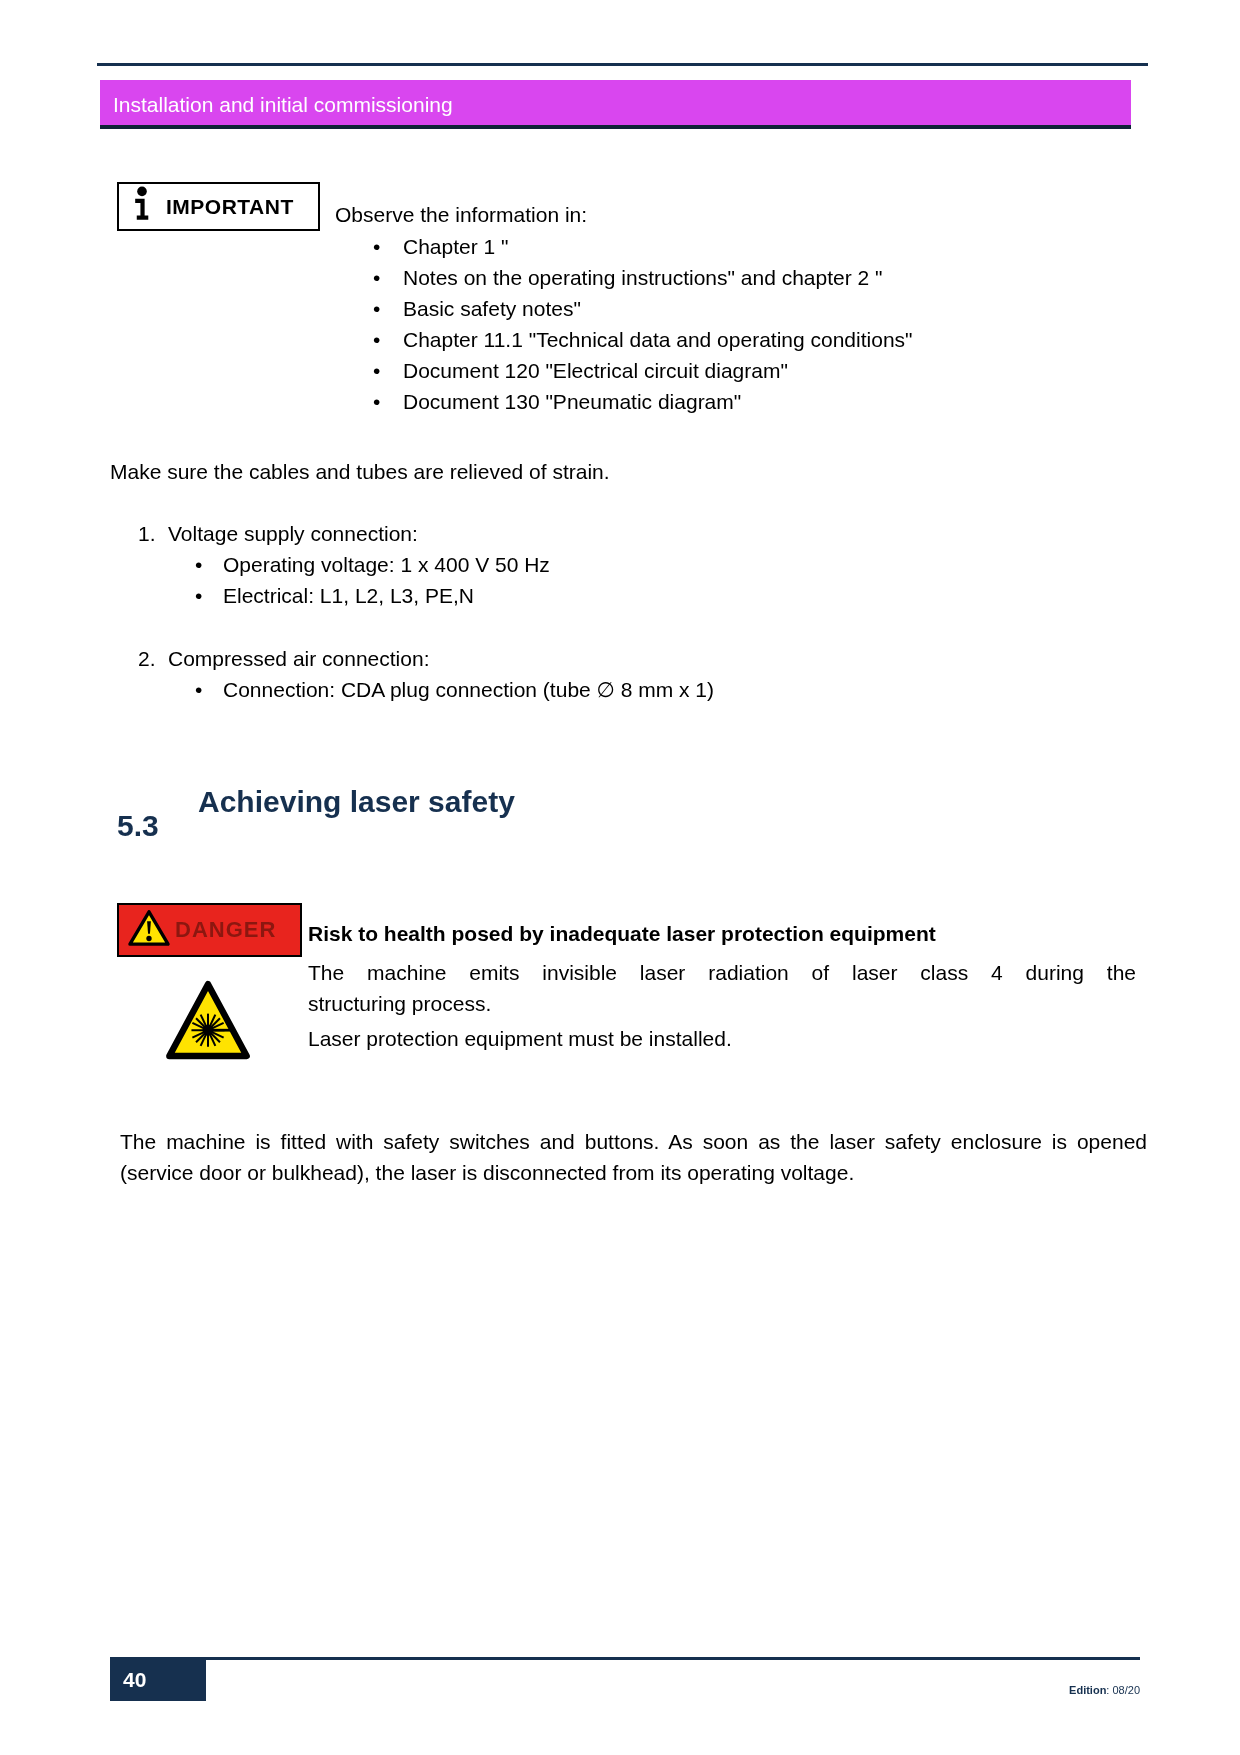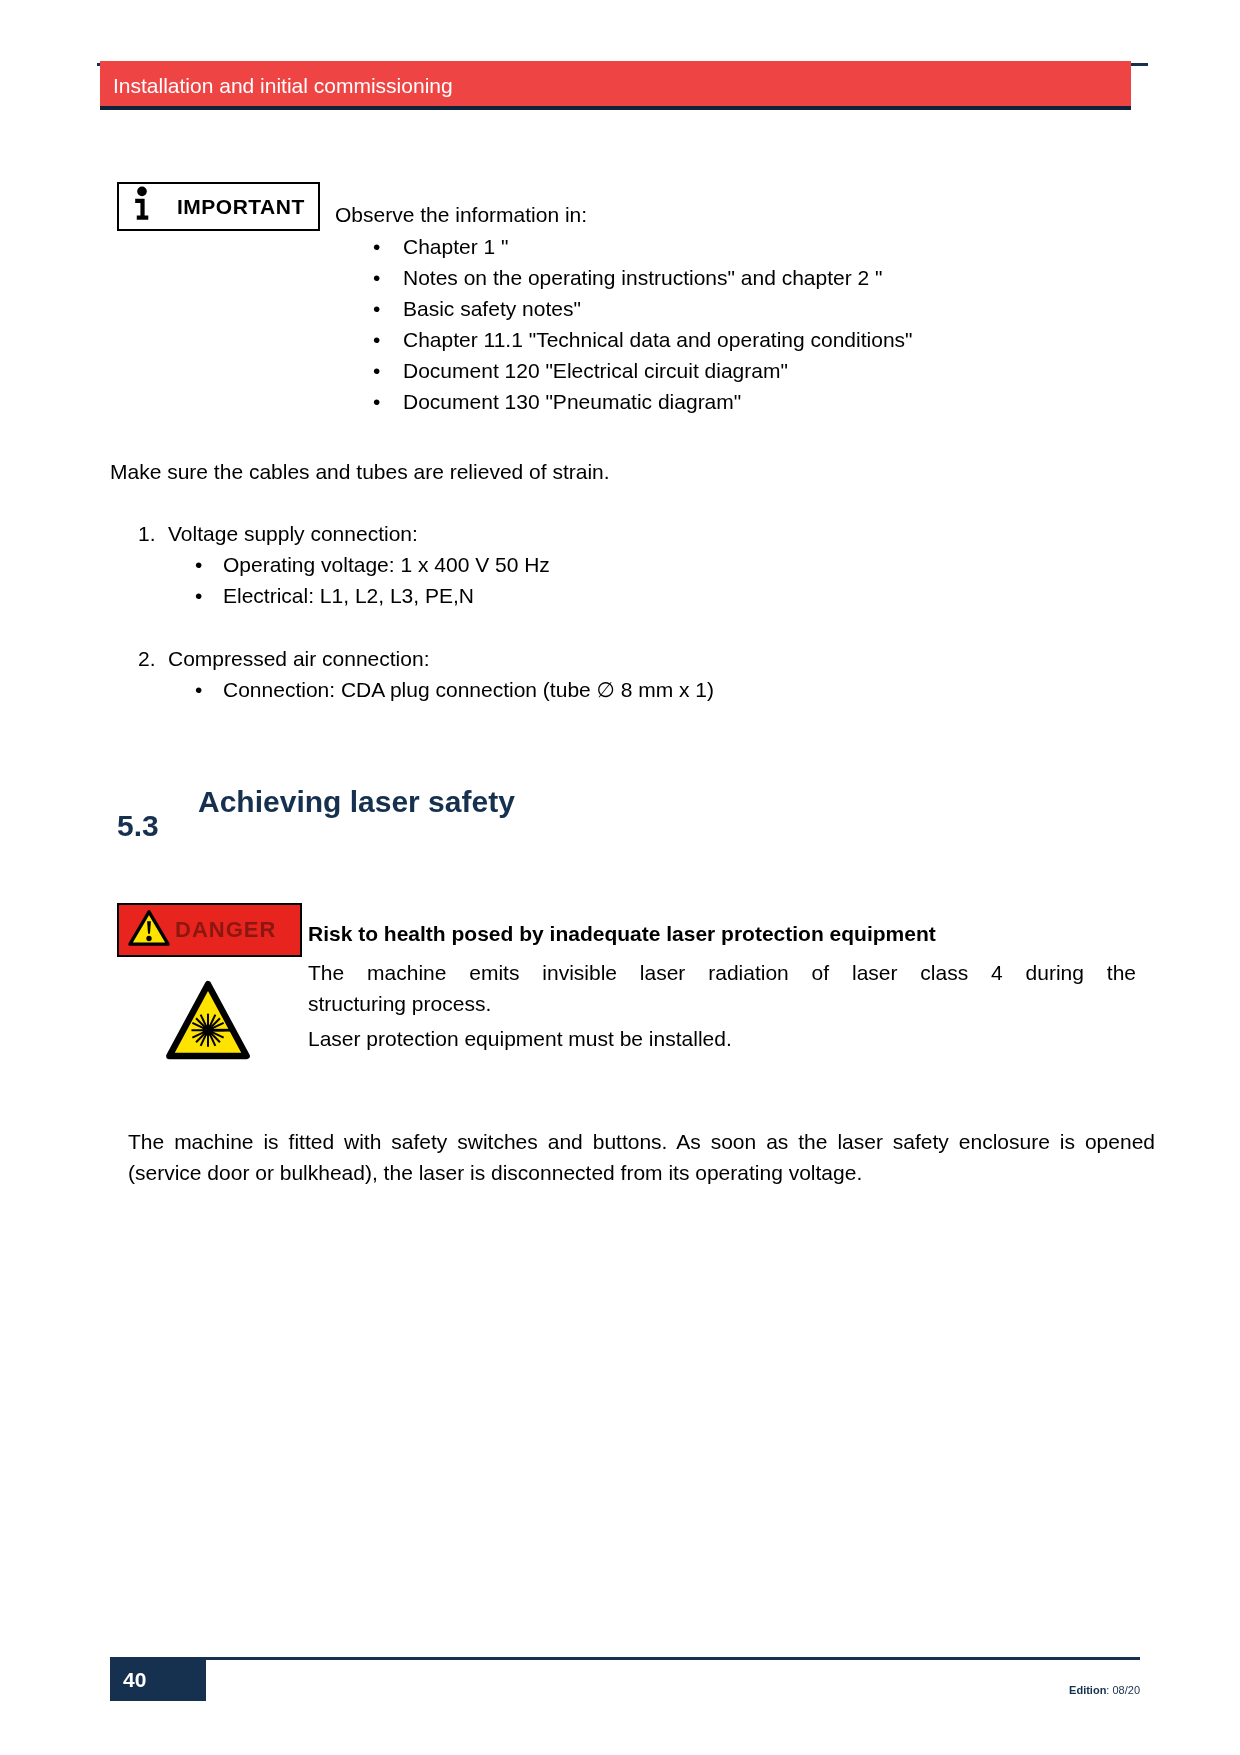--- a/index.html
+++ b/index.html
@@ -7,30 +7,30 @@
   body {
     width:1240px; height:1755px; position:relative;
     font-family:"Liberation Sans", sans-serif;
     color:#000; font-size:21px;
   }
   .abs { position:absolute; }
 
   
   .header-rule { left:97px; top:63px; width:1051px; height:3px; background:#16304F; }
   .header-bar  {
-    left:100px; top:61px; width:1031px; height:49px;
-    background:#ef4444; border-bottom:4px solid #0E2338;
+    left:100px; top:80px; width:1031px; height:49px;
+    background:#d946ef; border-bottom:4px solid #0E2338;
     color:#fff; font-size:21px; line-height:49px; padding-left:13px;
   }
 
   
   .important-box {
     left:117px; top:182px; width:203px; height:49px;
     border:2px solid #000; background:#fff;
-    display:flex; align-items:center; gap:24px; padding-left:12px;
+    display:flex; align-items:center; gap:13px; padding-left:12px;
   }
   .important-label { font-weight:bold; font-size:21px; letter-spacing:0.5px; }
   .observe-block { left:335px; top:199px; width:680px; line-height:31px; }
   .observe-block ul { list-style:none; margin-top:1px; }
   .observe-block li { position:relative; padding-left:68px; line-height:31px; }
   .observe-block li::before {
     content:"\2022"; position:absolute; left:38px; top:0; font-size:21px;
   }
 
   .strain-para { left:110px; top:456px; width:950px; line-height:31px; }
@@ -61,21 +61,21 @@
   .danger-label {
     font-weight:bold; font-size:22px; color:#8C1710; letter-spacing:1px;
   }
   .laser-icon-wrap { left:162px; top:976px; width:92px; height:90px; }
 
   .danger-text { left:308px; top:918px; width:828px; line-height:31px; }
   .danger-heading { font-weight:bold; }
   .just-line { text-align:justify; text-align-last:justify; margin-top:8px; }
   .danger-p2 { margin-top:4px; }
 
-  .closing-para { left:128px; top:1126px; width:1027px; line-height:31px; text-align:justify; }
+  .closing-para { left:120px; top:1126px; width:1027px; line-height:31px; text-align:justify; }
 
   
   .footer-rule { left:110px; top:1657px; width:1030px; height:3px; background:#16304F; }
   .footer-page-box {
     left:110px; top:1658px; width:96px; height:43px; background:#16304F;
     color:#fff; font-weight:bold; font-size:21px; line-height:43px; padding-left:13px;
   }
   .footer-edition {
     left:900px; top:1663px; width:240px; text-align:right;
     color:#16304F; font-size:11px;margin-top:21px;

